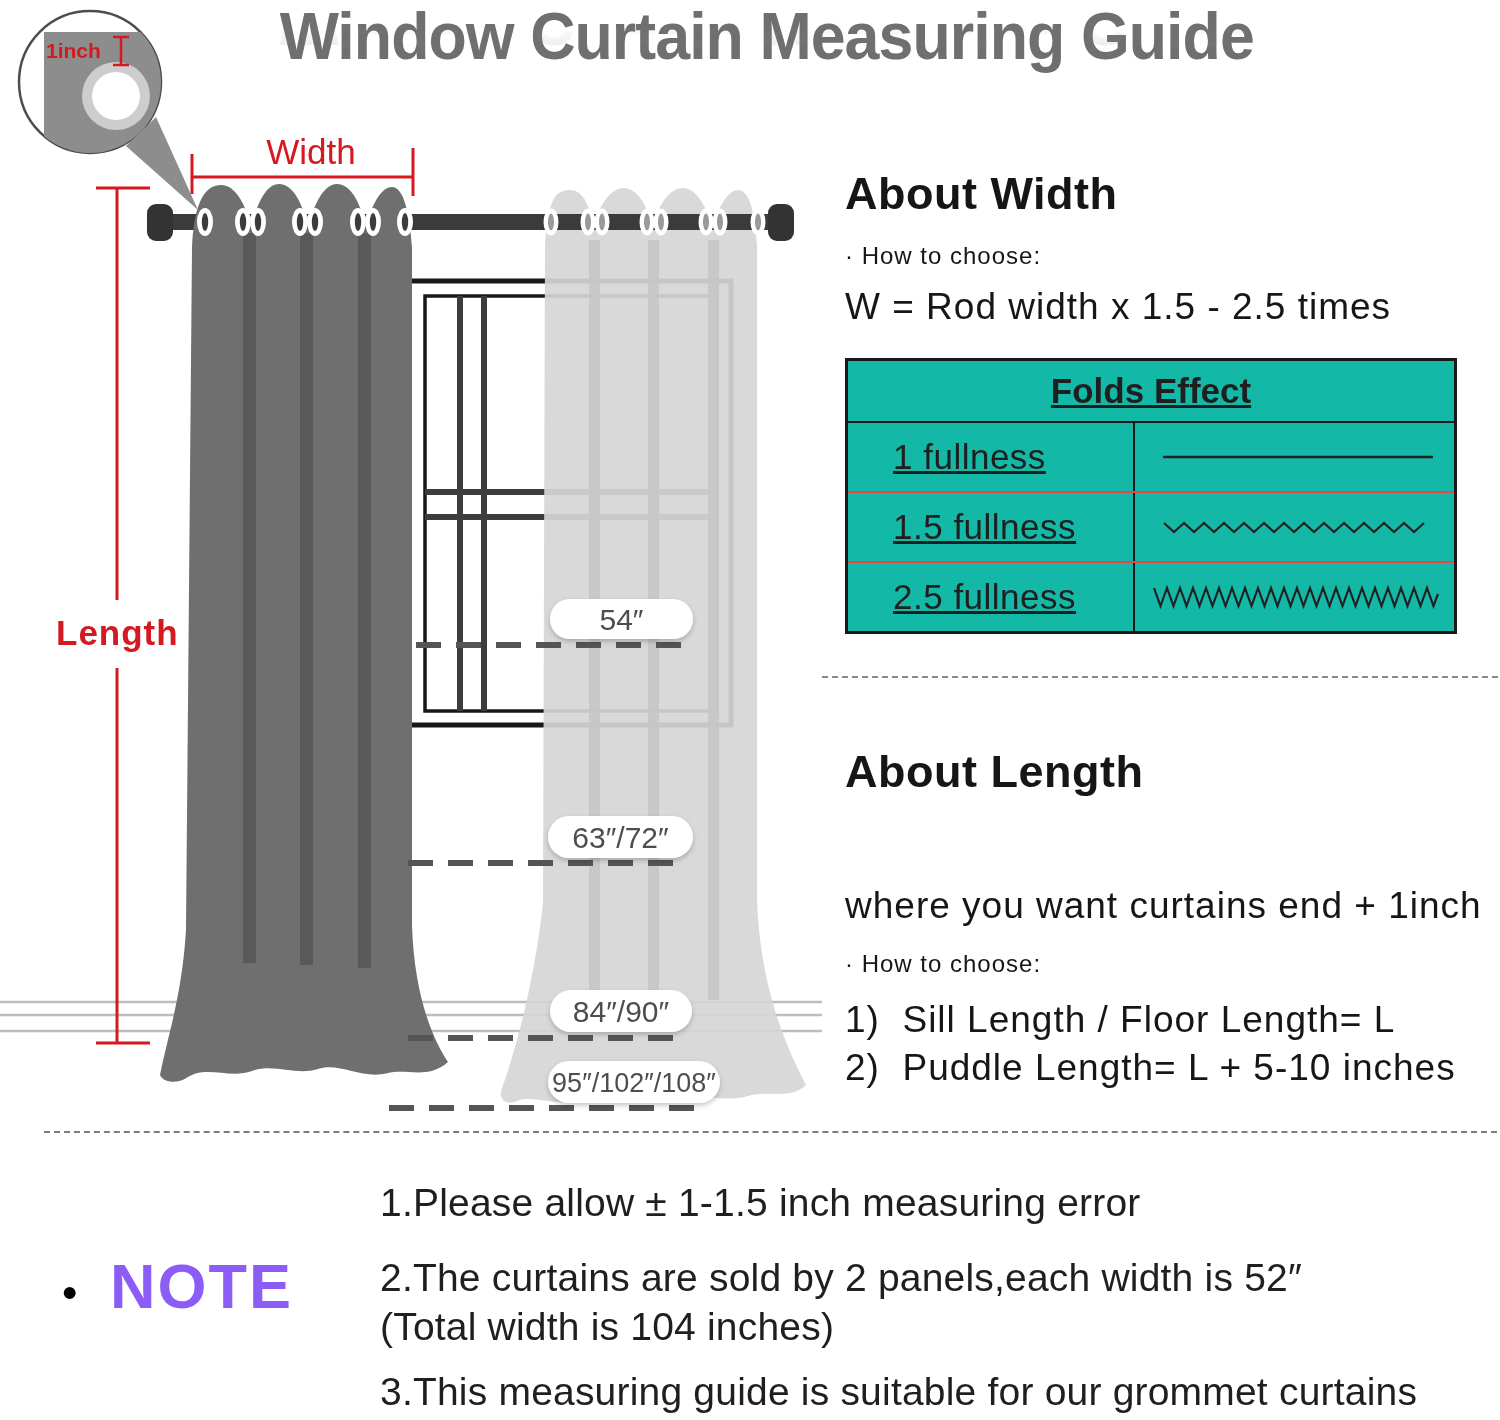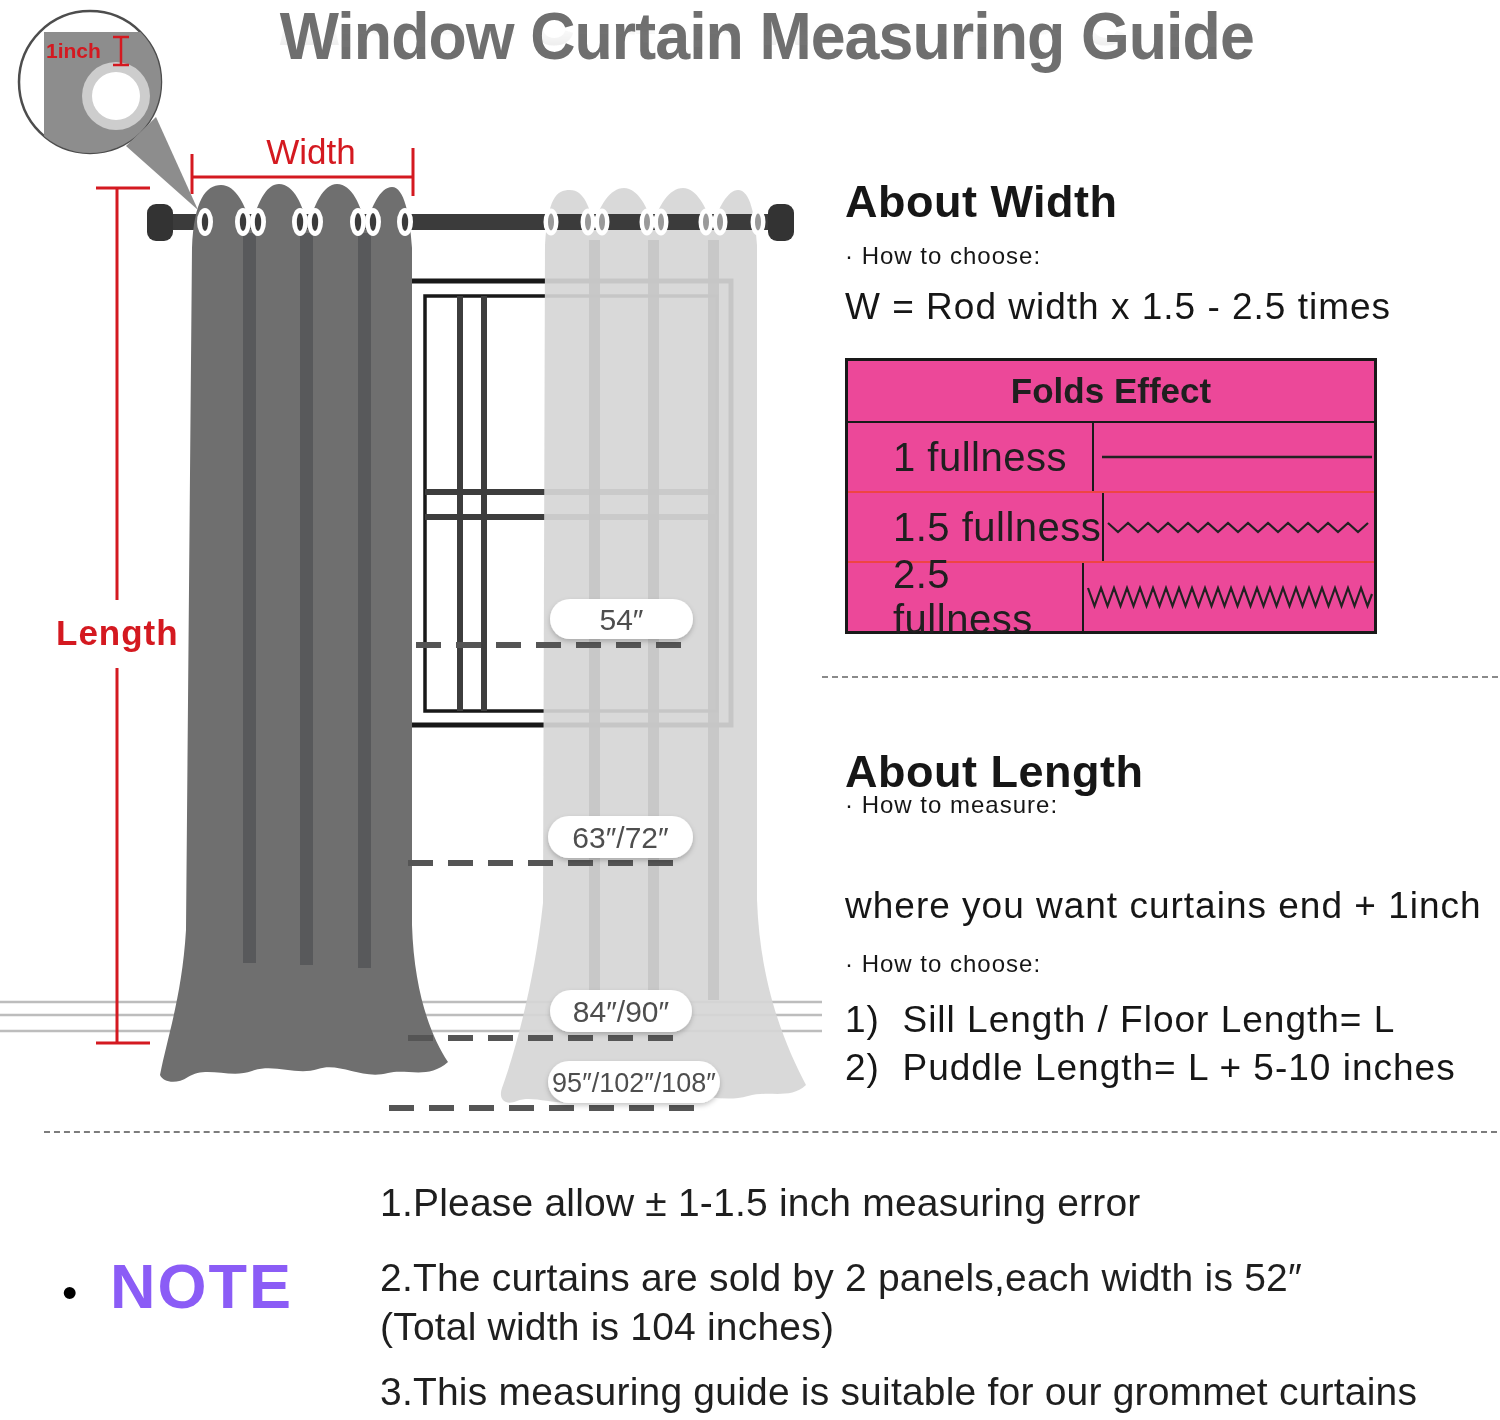--- a/index.html
+++ b/index.html
@@ -27,31 +27,31 @@
   .pt-0{left:550px;top:601px;width:143px;line-height:38px;}
   .pt-1{left:548px;top:819px;width:145px;line-height:38px;}
   .pt-2{left:550px;top:993px;width:142px;line-height:38px;}
   .pt-3{left:548px;top:1066px;width:172px;line-height:34px;font-size:27px;}
 
   
   .rc{position:absolute;left:845px;color:#161616;white-space:pre;}
   .rc-h{font-size:45px;font-weight:bold;letter-spacing:.5px;}
   .rc-b{font-size:24px;letter-spacing:1px;}
   .rc-f{font-size:37px;font-weight:500;letter-spacing:1px;}
-  .aw-h{top:176px;}  .aw-b{top:242px;}  .aw-f{top:286px;}
+  .aw-h{top:168px;}  .aw-b{top:242px;}  .aw-f{top:286px;}
   .al-h{top:718px;margin-top:28px;}  .al-b1{top:791px;} .al-f1{top:837px;} .al-f2{top:885px;}
   .al-b2{top:950px;} .al-o1{top:999px;} .al-o2{top:1047px;}
 
-  .folds-table{position:absolute;left:845px;top:358px;width:532px;box-sizing:border-box;
-               border:3px solid #191919;background:#ec4899;}
+  .folds-table{position:absolute;left:845px;top:358px;width:612px;box-sizing:border-box;
+               border:3px solid #191919;background:#14b8a6;text-decoration:underline;}
   .ft-header{height:60px;line-height:60px;text-align:center;font-size:35px;font-weight:bold;
              border-bottom:2px solid #191919;}
   .ft-row{display:flex;height:68px;align-items:center;}
   .ft-row + .ft-row{border-top:2px solid #ef4444;}
-  .ft-c1{width:285px;box-sizing:border-box;padding-left:45px;font-size:40px;letter-spacing:.5px;}
+  .ft-c1{width:285px;box-sizing:border-box;padding-left:45px;font-size:35px;letter-spacing:.5px;}
   .ft-c2{flex:1;display:flex;justify-content:center;align-items:center;height:100%;
          border-left:2px solid #191919;}
 
   .divider-right{position:absolute;left:822px;top:676px;width:676px;border-top:2px dashed #8a8a8a;}
   .divider-full{position:absolute;left:44px;top:1131px;width:1453px;border-top:2px dashed #7c7c7c;}
 
   
   .nt{position:absolute;left:380px;font-size:39px;color:#1f1f1f;letter-spacing:.2px;white-space:pre;text-align:right;}
   .nt-1{top:1181px;} .nt-2{top:1256px;} .nt-3{top:1305px;} .nt-4{top:1370px;}
   .note-bullet{position:absolute;left:62px;top:1268px;font-size:44px;color:#000;}
@@ -260,21 +260,20 @@
         <svg width="290" height="26">
             <polyline fill="none" stroke="#222" stroke-width="2.2" points="4,4 10.5,22 17,4 23.5,22 30,4 36.5,22 43,4 49.5,22 56,4 62.5,22 69,4 75.5,22 82,4 88.5,22 95,4 101.5,22 108,4 114.5,22 121,4 127.5,22 134,4 140.5,22 147,4 153.5,22 160,4 166.5,22 173,4 179.5,22 186,4 192.5,22 199,4 205.5,22 212,4 218.5,22 225,4 231.5,22 238,4 244.5,22 251,4 257.5,22 264,4 270.5,22 277,4 283.5,22 288,10"></polyline>
           </svg>
       </div>
     </div>
   </div>
 
   <div class="divider-right"></div>
 
   <div class="rc rc-h al-h">About Length</div>
-  <div class="rc rc-b al-b1">· How to measure:</div>
   <div class="rc rc-f al-f2">where you want curtains end + 1inch</div>
   <div class="rc rc-b al-b2">· How to choose:</div>
   <div class="rc rc-f al-o1">1)  Sill Length / Floor Length= L</div>
   <div class="rc rc-f al-o2">2)  Puddle Length= L + 5-10 inches</div>
 
   <div class="divider-full"></div>
 
   <div class="note-bullet">•</div>
   <div class="note-head">NOTE</div>
   <div class="nt nt-1">1.Please allow ± 1-1.5 inch measuring error</div>

